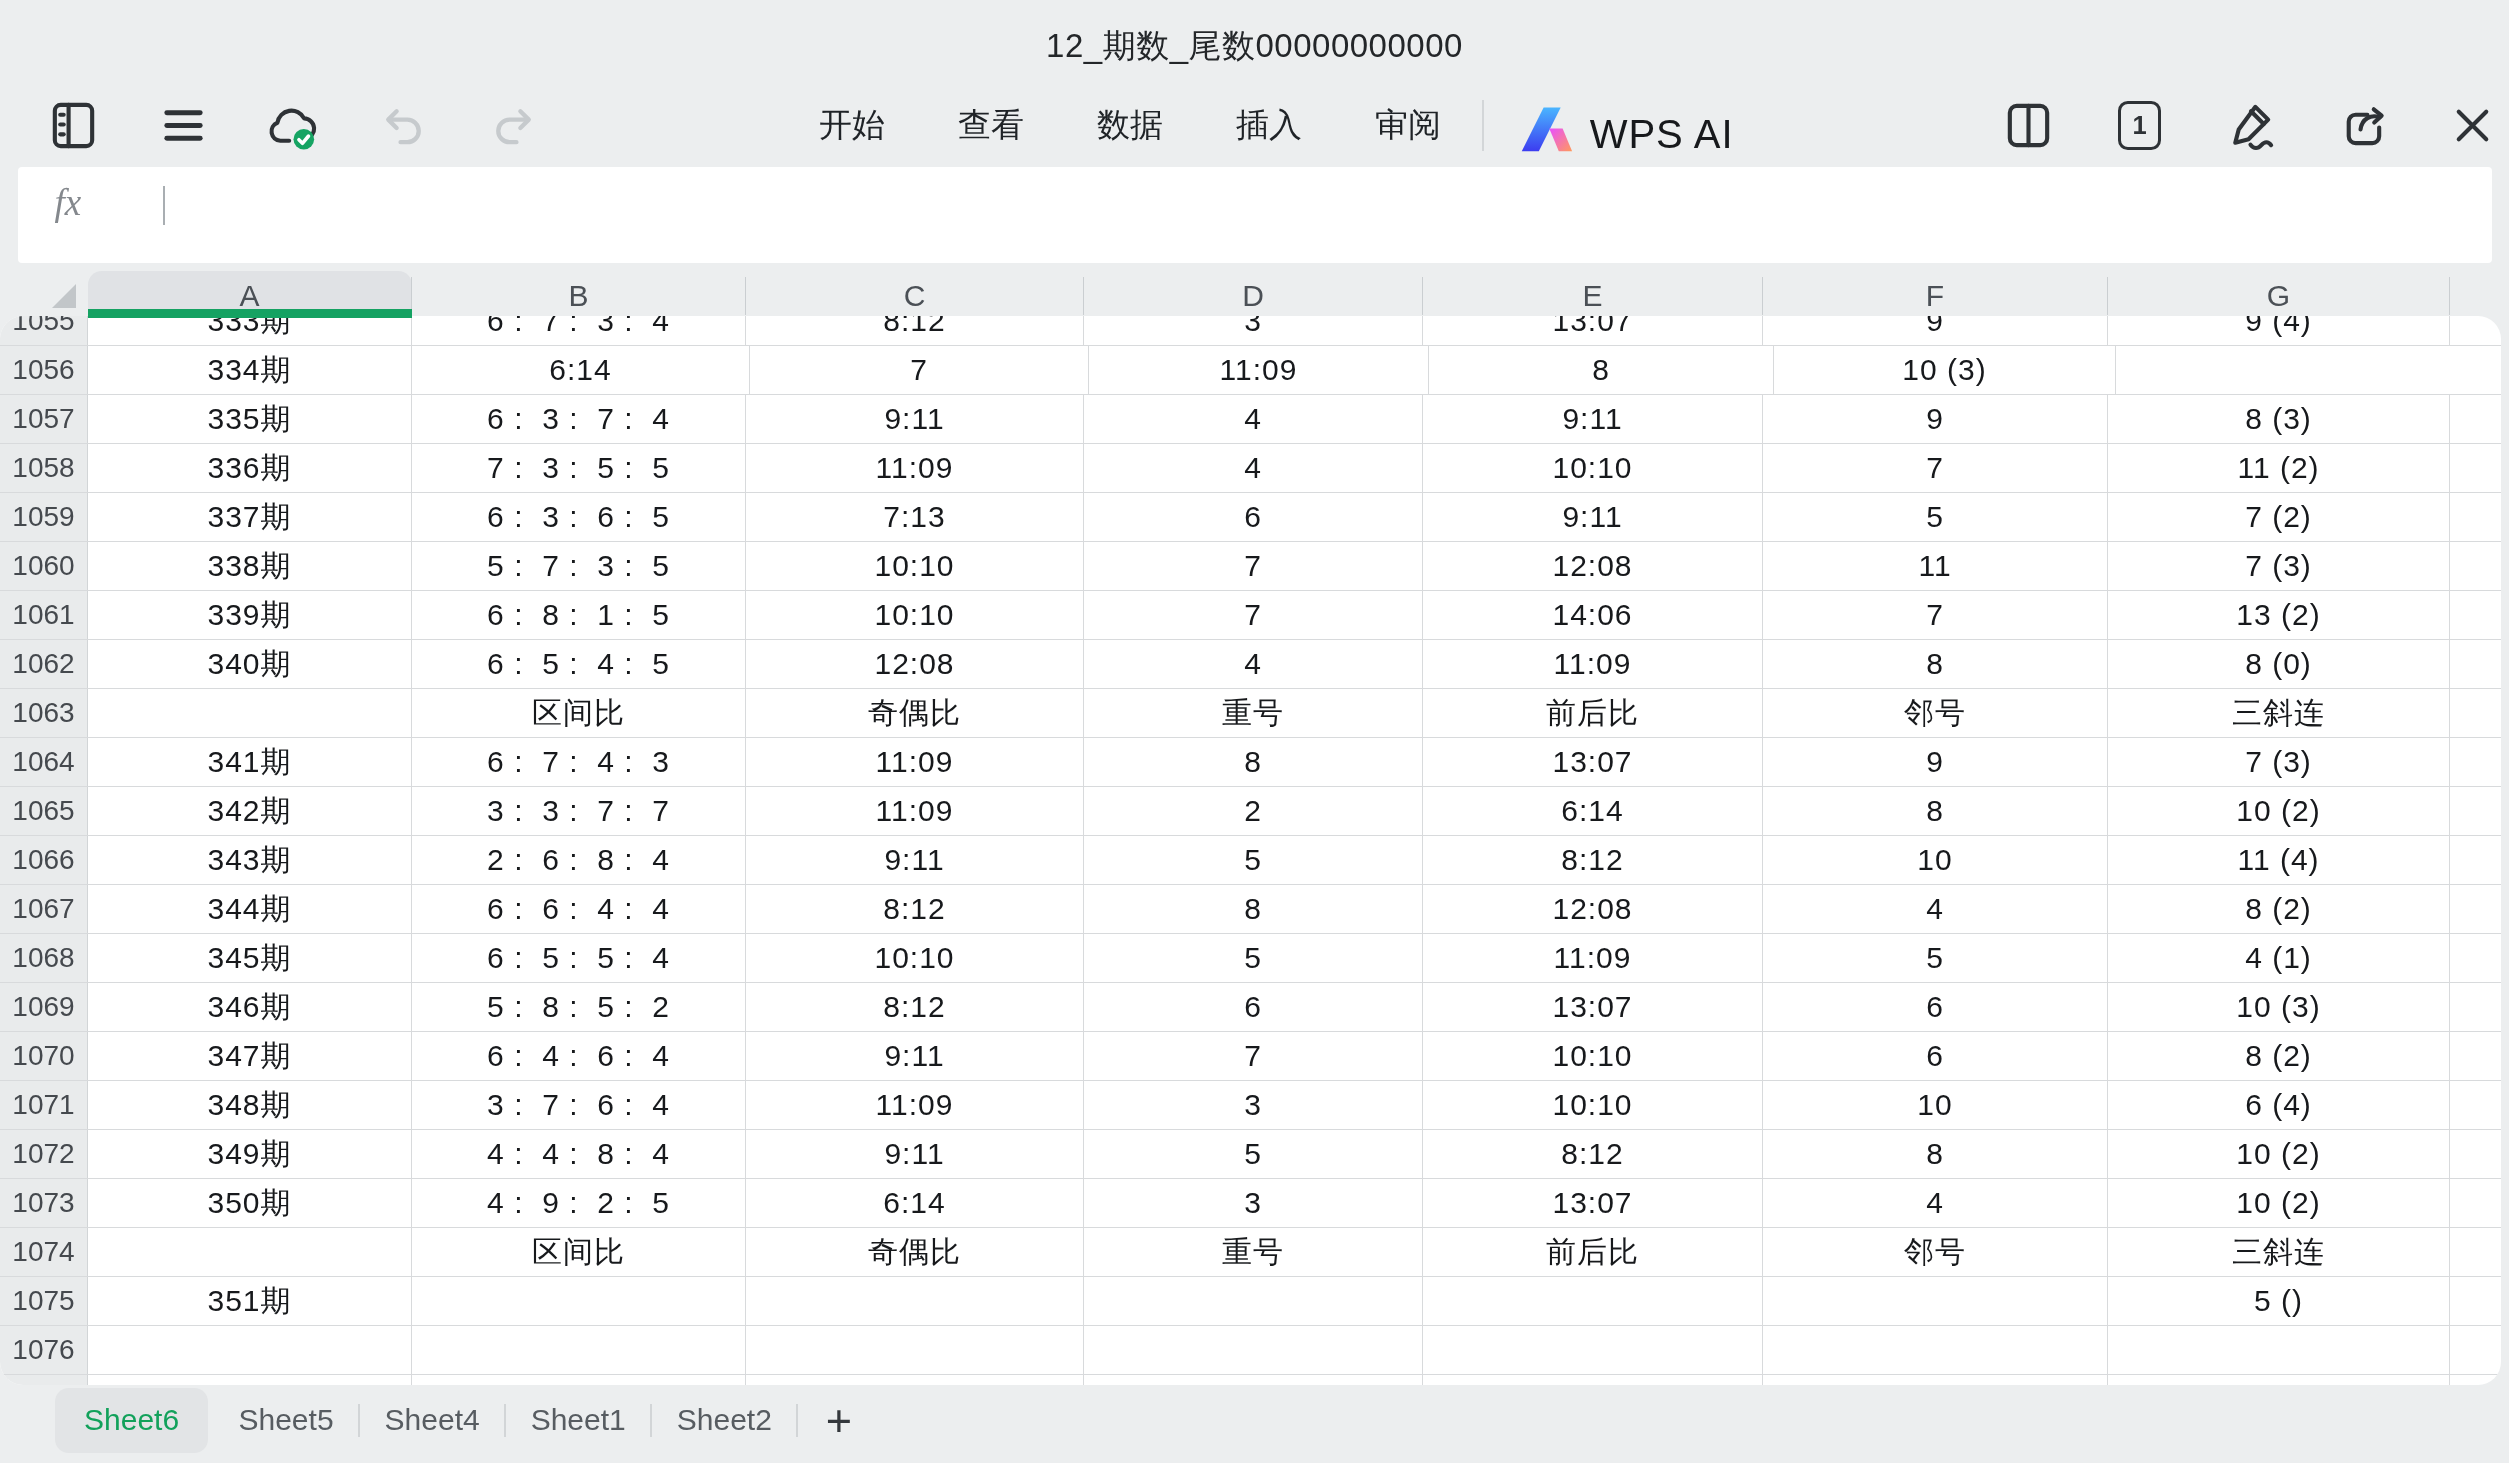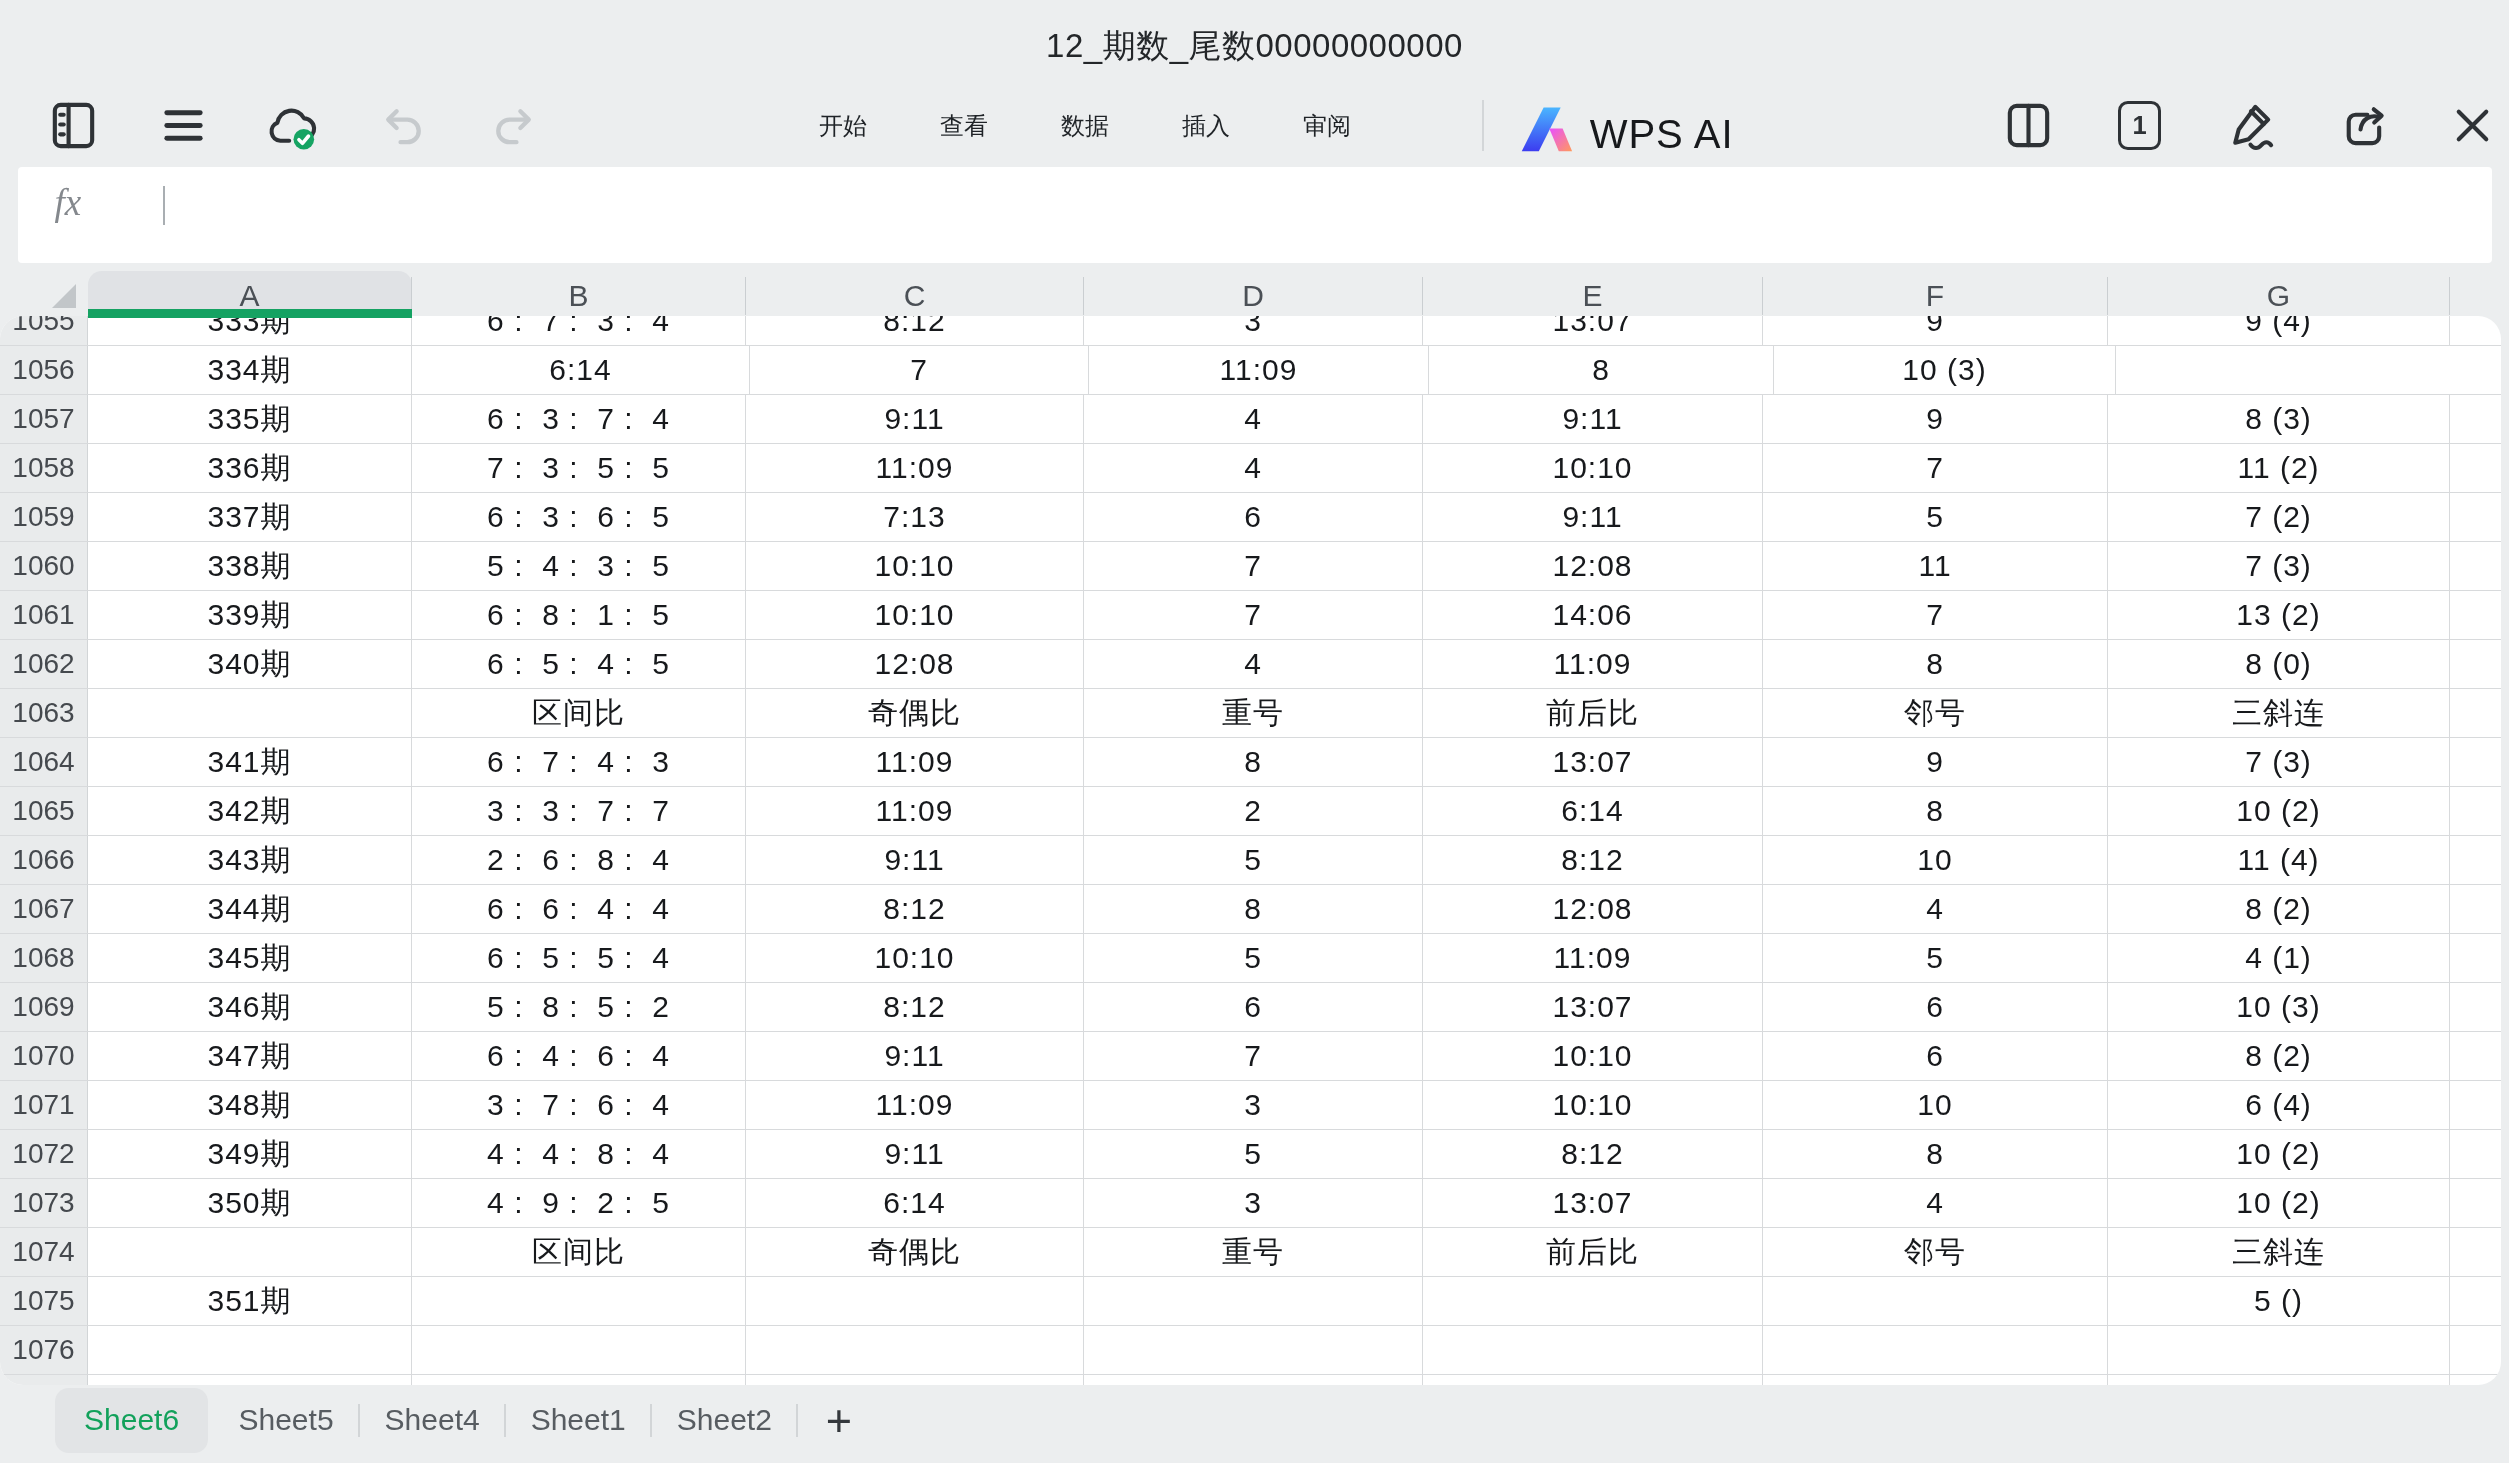--- a/index.html
+++ b/index.html
@@ -13,21 +13,21 @@
   .doc-title{
     position:absolute;top:23.5px;left:0;width:100%;text-align:center;
     font-size:33px;color:#232629;letter-spacing:0.5px;
   }
   .left-icons{position:absolute;left:46px;top:96px;display:flex;gap:55px;align-items:center;height:59px;}
   .icon-box{width:55px;height:55px;display:flex;align-items:center;justify-content:center;}
   .icon-box svg{display:block;}
   .stroke-dark{stroke:#2e3236;fill:none;stroke-width:4.2;stroke-linecap:round;stroke-linejoin:round;}
   .stroke-gray{stroke:#c6cacd;fill:none;stroke-width:4.4;stroke-linecap:round;stroke-linejoin:round;}
   .menu-bar{position:absolute;left:819px;top:94px;height:63px;display:flex;gap:73px;align-items:center;}
-  .menu-item{font-size:24px;color:#1f2327;cursor:default;}
+  .menu-item{font-size:33px;color:#1f2327;cursor:default;}
   .menu-divider{position:absolute;left:1482px;top:100px;width:2px;height:51px;background:#d3d6d8;}
   .wps-ai{position:absolute;left:1517px;top:92px;height:65px;display:flex;align-items:flex-end;gap:15.7px;}
   .wps-ai-label{font-size:40px;color:#17191c;letter-spacing:1px;}
   .right-icons{position:absolute;left:2001px;top:96px;display:flex;gap:56px;align-items:center;height:59px;}
   .page-ind{
     width:37px;height:43px;border:3.9px solid #2e3236;border-radius:9.8px;
     display:flex;align-items:center;justify-content:center;
     font-size:25.5px;font-weight:700;color:#2e3236;
   }
   
@@ -267,21 +267,21 @@
         <div class="cell c2">7:13</div>
         <div class="cell c3">6</div>
         <div class="cell c4">9:11</div>
         <div class="cell c5">5</div>
         <div class="cell c6">7 (2)</div>
         <div class="cell cellfill"></div>
       </div>
       <div class="row">
         <div class="rhcell">1060</div>
         <div class="cell c0">338期</div>
-        <div class="cell c1">5 :  4 :  3 :  5</div>
+        <div class="cell c1">5 :  7 :  3 :  5</div>
         <div class="cell c2">10:10</div>
         <div class="cell c3">7</div>
         <div class="cell c4">12:08</div>
         <div class="cell c5">11</div>
         <div class="cell c6">7 (3)</div>
         <div class="cell cellfill"></div>
       </div>
       <div class="row">
         <div class="rhcell">1061</div>
         <div class="cell c0">339期</div>

